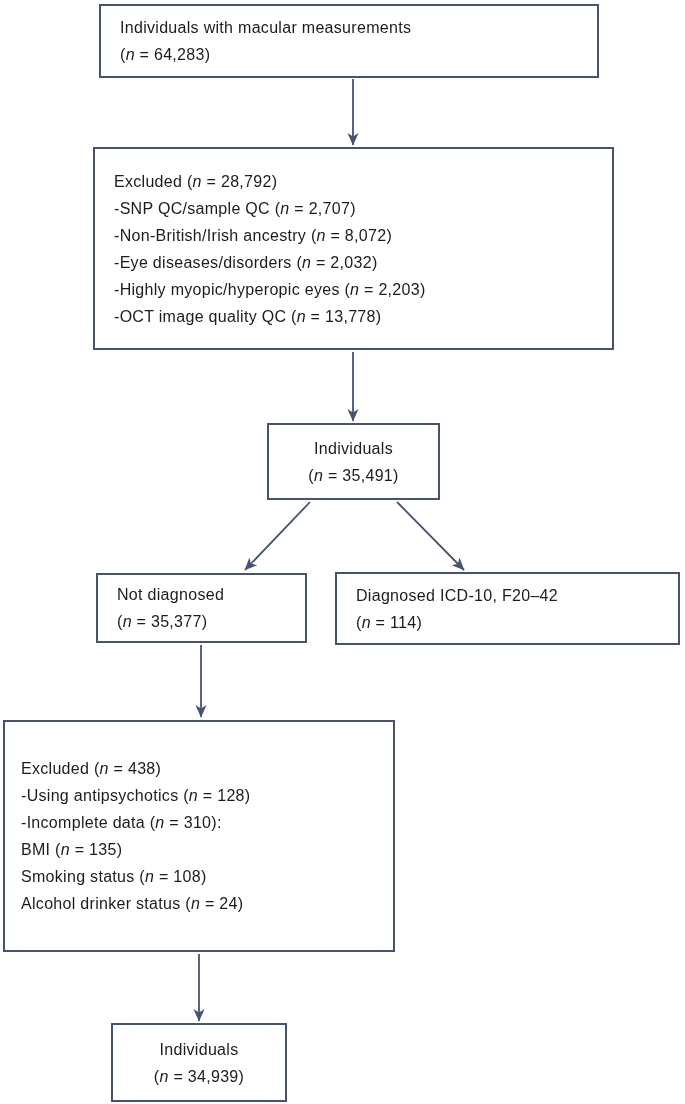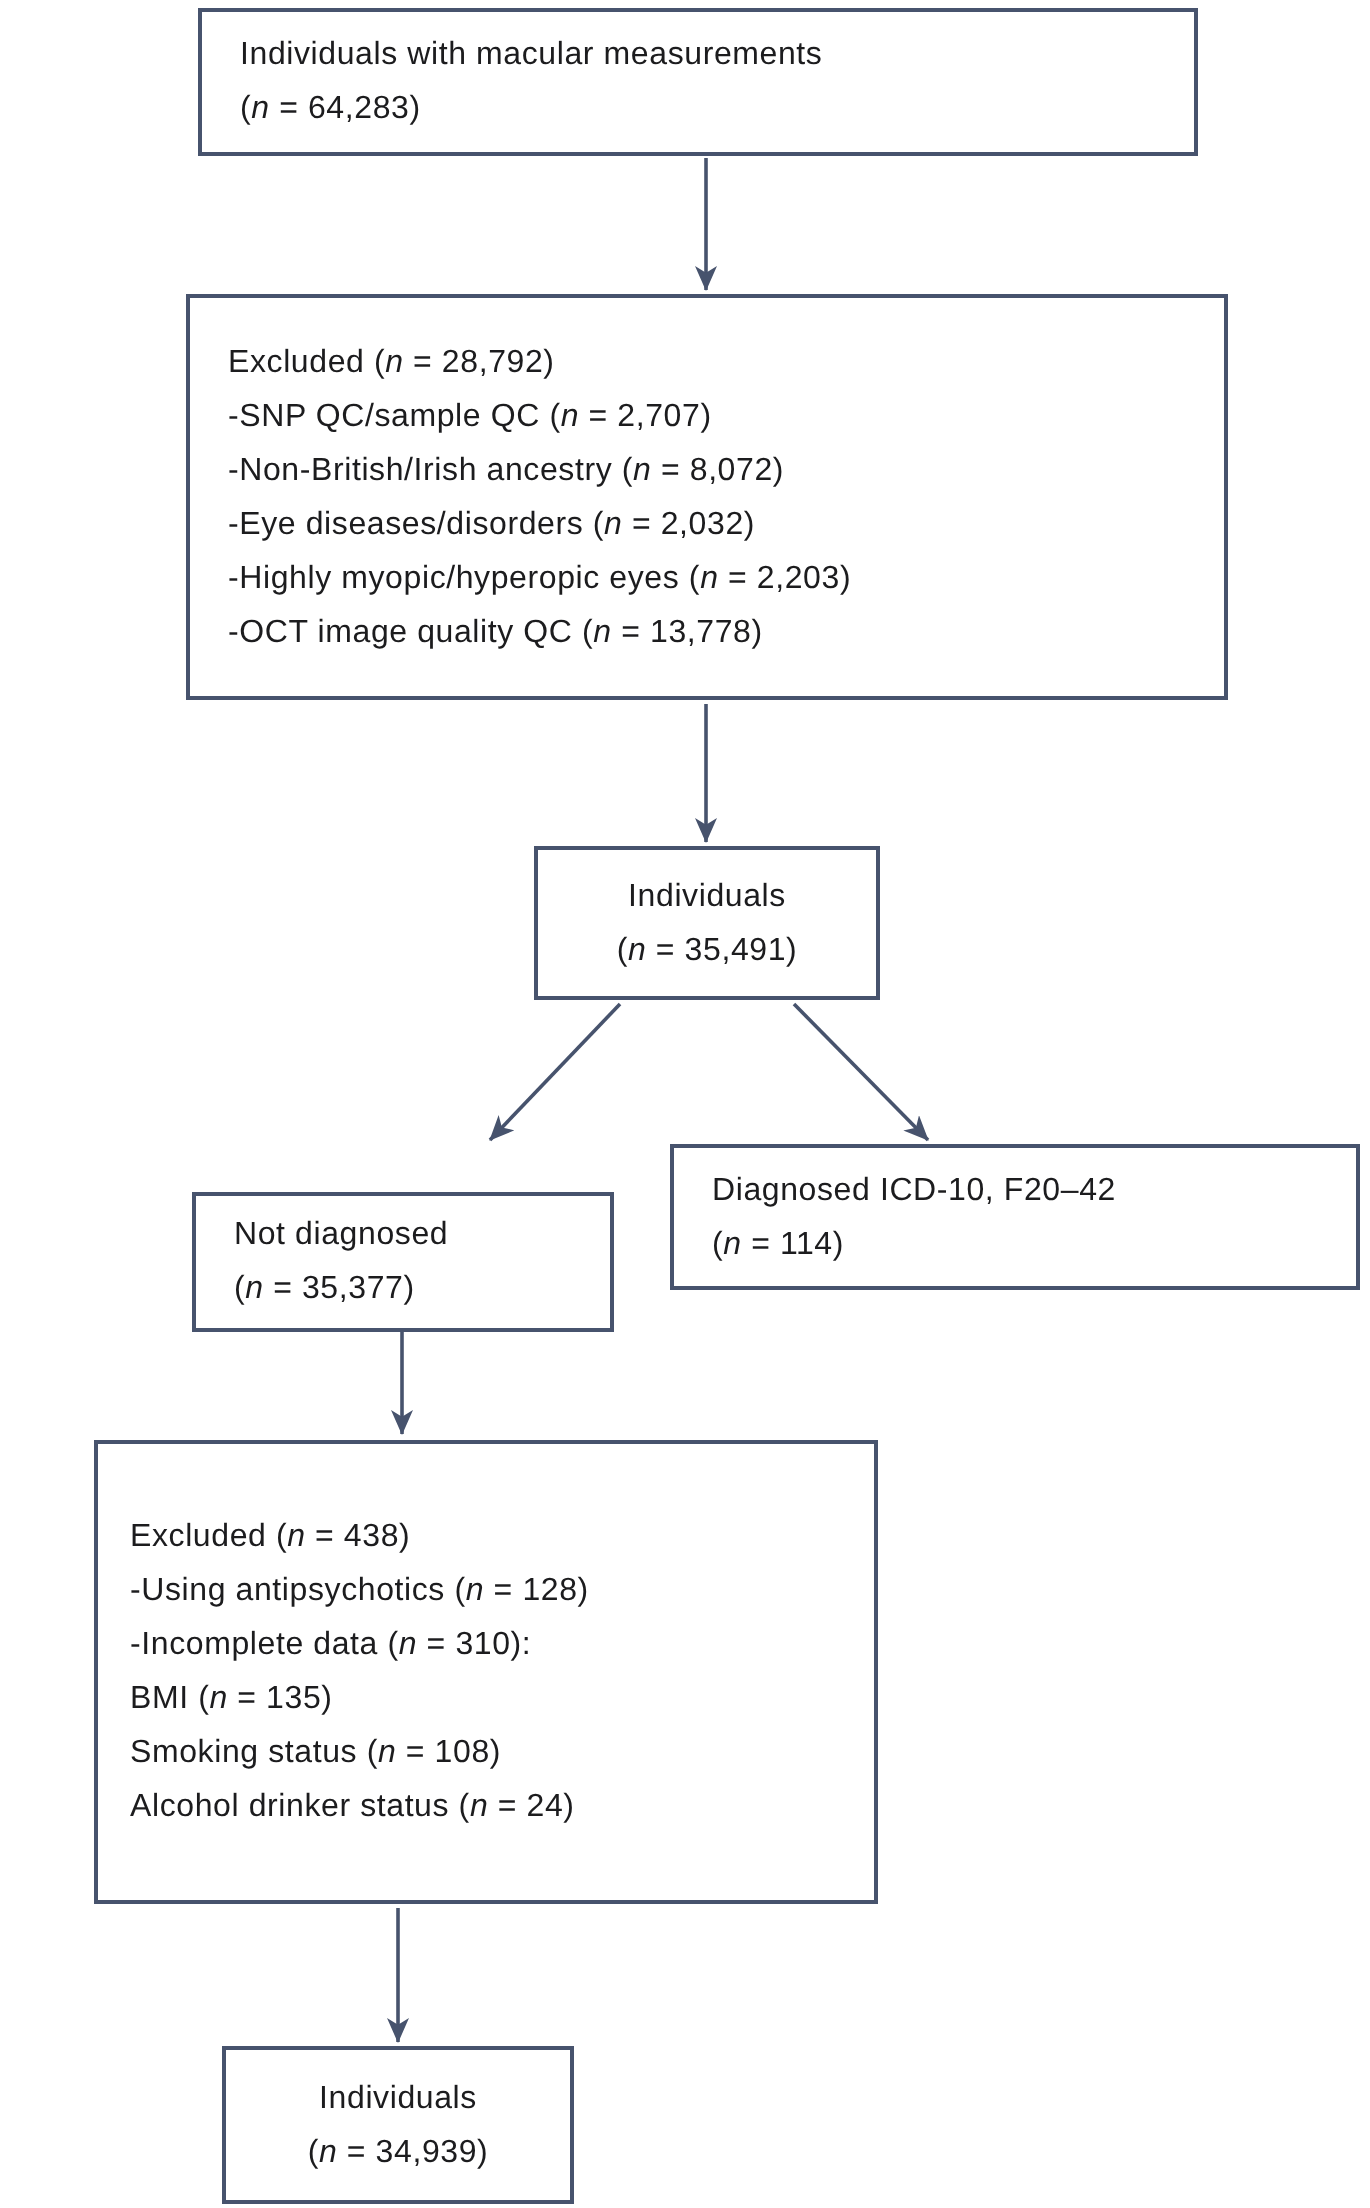--- a/index.html
+++ b/index.html
@@ -90,31 +90,31 @@
     <div class="box-line">-Eye diseases/disorders (<i>n</i> = 2,032)</div>
     <div class="box-line">-Highly myopic/hyperopic eyes (<i>n</i> = 2,203)</div>
     <div class="box-line">-OCT image quality QC (<i>n</i> = 13,778)</div>
   </div>
 
   <div class="box align-center" style="left:267px; top:423px; width:173px; height:77px;">
     <div class="box-line">Individuals</div>
     <div class="box-line">(<i>n</i> = 35,491)</div>
   </div>
 
-  <div class="box align-left" style="left:96px; top:596px; width:211px; height:70px;">
+  <div class="box align-left" style="left:96px; top:573px; width:211px; height:70px;">
     <div class="box-line">Not diagnosed</div>
     <div class="box-line">(<i>n</i> = 35,377)</div>
   </div>
 
   <div class="box align-left" style="left:335px; top:572px; width:345px; height:73px;">
     <div class="box-line">Diagnosed ICD-10, F20–42</div>
     <div class="box-line">(<i>n</i> = 114)</div>
   </div>
 
-  <div class="box align-left" style="left:3px; top:720px; width:392px; height:232px; padding-left:16px;margin-left:44px;">
+  <div class="box align-left" style="left:3px; top:720px; width:392px; height:232px; padding-left:16px;">
     <div class="box-line">Excluded (<i>n</i> = 438)</div>
     <div class="box-line">-Using antipsychotics (<i>n</i> = 128)</div>
     <div class="box-line">-Incomplete data (<i>n</i> = 310):</div>
     <div class="box-line">BMI (<i>n</i> = 135)</div>
     <div class="box-line">Smoking status (<i>n</i> = 108)</div>
     <div class="box-line">Alcohol drinker status (<i>n</i> = 24)</div>
   </div>
 
   <div class="box align-center" style="left:111px; top:1023px; width:176px; height:79px;">
     <div class="box-line">Individuals</div>

